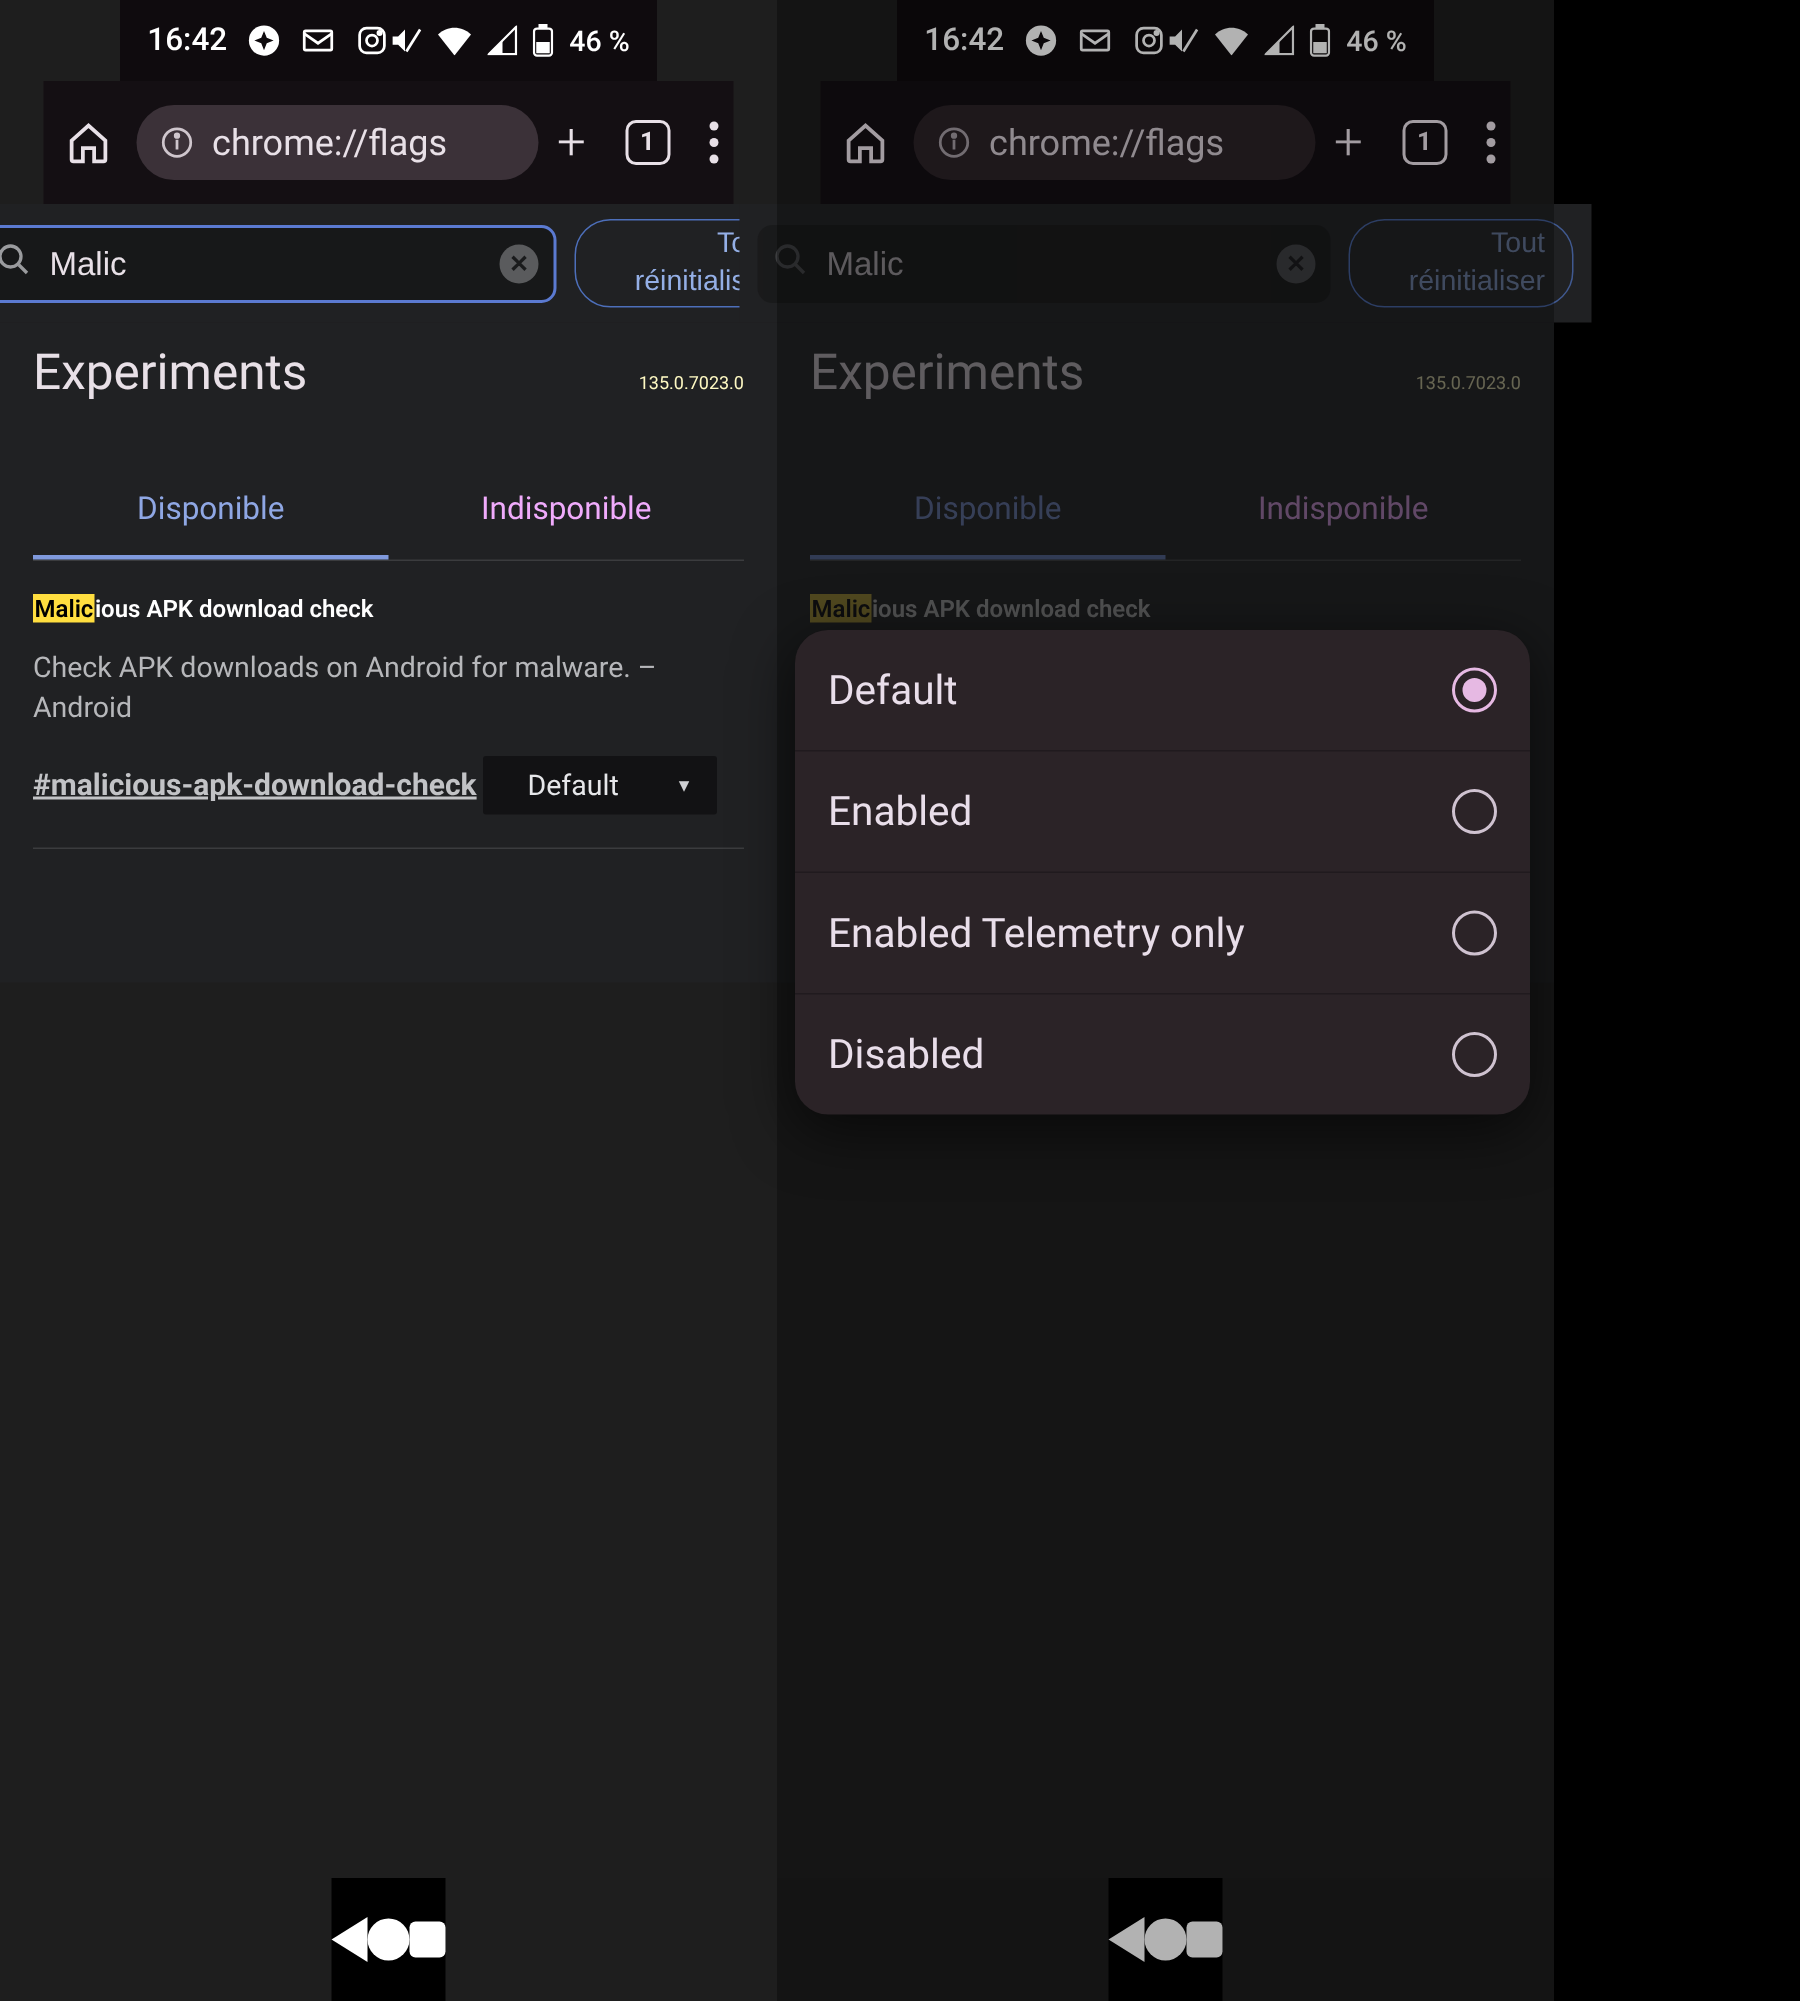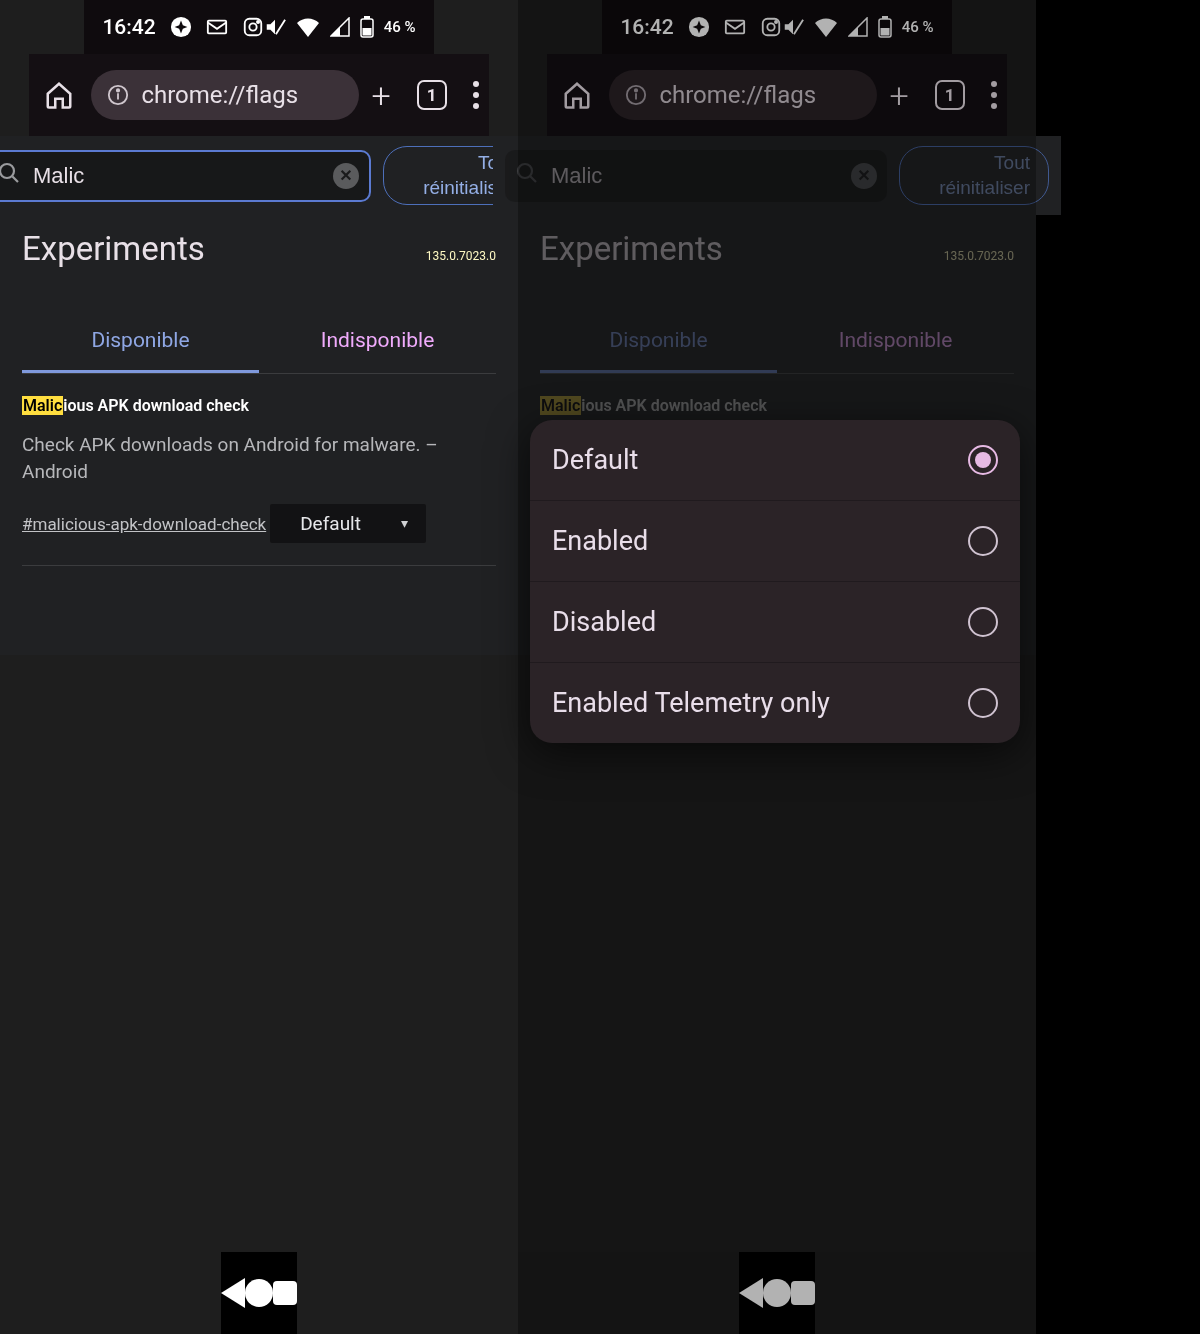--- a/index.html
+++ b/index.html
@@ -26,21 +26,21 @@
     background: #0f0b0e;
     display: flex;
     align-items: center;
     justify-content: space-between;
     padding: 0 18px;
     color: #fff;
     font-size: 21px;
     font-weight: 500;
   }
   .status-left { display: flex; align-items: center; gap: 14px; }
-  .status-right { display: flex; align-items: center; gap: 10px; font-size: 15px; }
+  .status-right { display: flex; align-items: center; gap: 10px; font-size: 19px; }
   .status-icon { display: inline-flex; align-items: center; justify-content: center; }
   
   .browser-bar {
     height: 82px;
     background: #140f13;
     display: flex;
     align-items: center;
     padding: 0 10px;
     gap: 12px;
   }
@@ -166,21 +166,21 @@
     font-weight: 400;
   }
   .tab.active.dim { color: #7a92d2; border-bottom-color: #6b86ca; }
   .flag-item {
     padding: 22px 0;
     border-bottom: 1px solid #3b3c3e;
   }
   .flag-title { font-size: 16px; font-weight: 600; color: #fff; }
   .flag-title .hl { background: #ffde3f; color: #000; font-weight: 600; padding: 0 1px; }
   .flag-desc { font-size: 19px; color: #b6b7ba; margin-top: 17px; line-height: 1.4; }
-  .flag-anchor { font-size: 17px; color: #c2c3c6; text-decoration: underline; margin-top: 6px; display: inline-block; }
+  .flag-anchor { font-size: 20px; color: #c2c3c6; text-decoration: underline; margin-top: 6px; display: inline-block; font-weight: bold; }
   .select-pill {
     margin-top: 18px;
     background: #121214;
     display: inline-flex;
     align-items: center;
     gap: 40px;
     padding: 8px 18px 8px 30px;
     font-size: 19px;
     color: #e6e7ea;
     border-radius: 2px;
@@ -516,20 +516,20 @@
 <div class="overlay">
   <div class="opt">
     <span>Default</span>
     <span class="radio sel"></span>
   </div>
   <div class="opt">
     <span>Enabled</span>
     <span class="radio"></span>
   </div>
   <div class="opt">
+    <span>Enabled Telemetry only</span>
+    <span class="radio"></span>
+  </div>
+  <div class="opt">
     <span>Disabled</span>
     <span class="radio"></span>
   </div>
-  <div class="opt">
-    <span>Enabled Telemetry only</span>
-    <span class="radio"></span>
-  </div>
 </div>
 
 </body></html>

